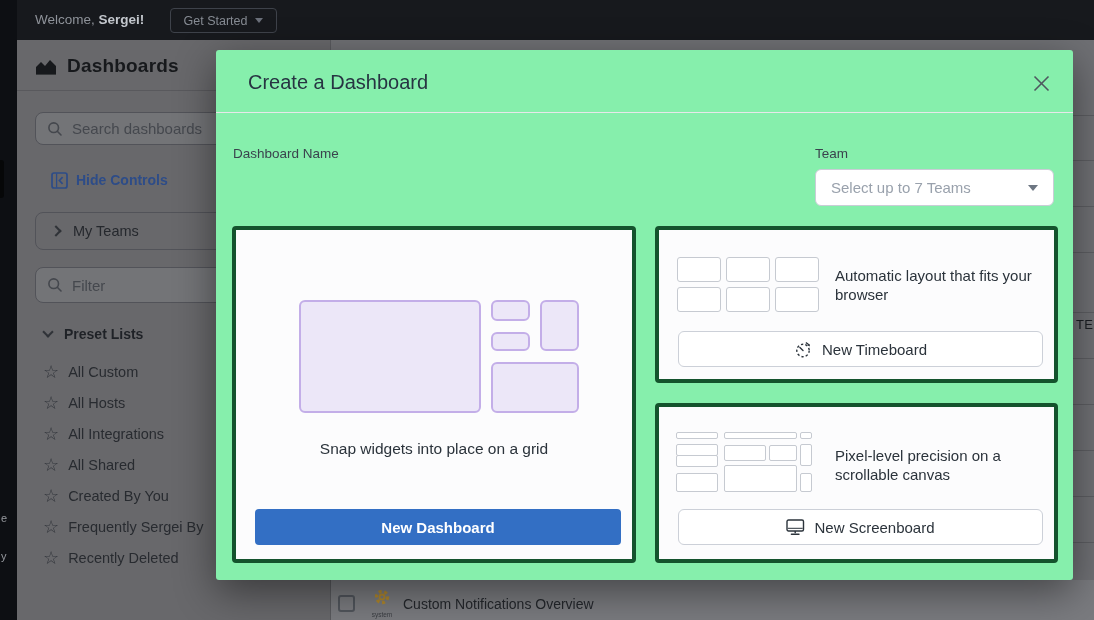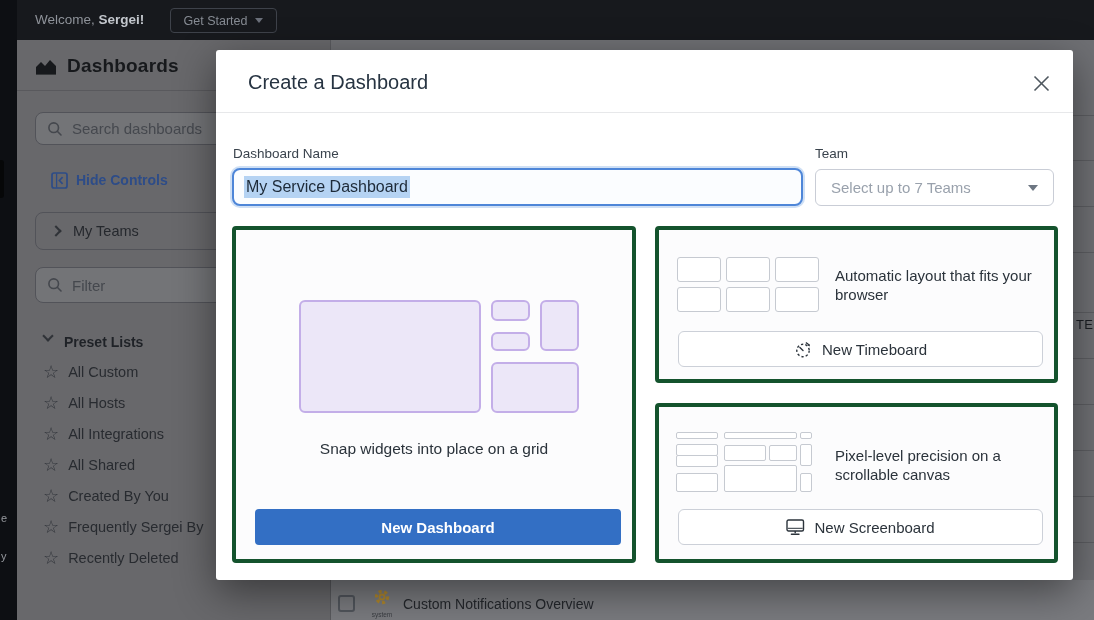--- a/index.html
+++ b/index.html
@@ -45,37 +45,37 @@
   .hide-controls span { color:#2d4c88; font-weight:700; font-size:14px; }
   .myteams {
     position:absolute; left:18px; top:172px; width:280px; height:38px;
     border:1px solid #525359; border-radius:8px; display:flex; align-items:center; gap:13px; padding-left:16px; cursor:pointer;
   }
   .myteams span.lbl { font-size:14.5px; color:#25282d; font-weight:500; }
   .chev { width:8px; height:8px; border-right:2px solid #303338; border-bottom:2px solid #303338; display:inline-block; }
   .chev.right { transform:rotate(-45deg); }
   .chev.down  { transform:rotate(45deg); margin-top:-4px; }
   .preset-hdr { position:absolute; left:27px; top:286px; display:flex; align-items:center; gap:12px; cursor:pointer; }
-  .preset-hdr span { font-size:14px; font-weight:700; color:#1f2227;margin-top:8px; }
+  .preset-hdr span { font-size:14px; font-weight:700; color:#1f2227; }
   .preset-item { position:absolute; left:26px; height:31px; display:flex; align-items:center; gap:9px; cursor:pointer; }
   .preset-item .star { font-size:18px; color:#33363c; line-height:16px; }
   .preset-item .lbl { font-size:14.5px; color:#282b30; white-space:nowrap; }
   
   .row-line { position:absolute; left:1073px; width:21px; height:1px; background:#5d5e62; }
   .te-label { position:absolute; left:1076px; top:317px; font-size:13px; font-weight:400; color:#1b1e23; letter-spacing:0.4px; }
   
   .bottom-band { position:absolute; left:330px; top:580px; width:764px; height:40px; background:#7a7b7f; border-left:1px solid #595a5e; }
   .checkbox { position:absolute; left:7px; top:15px; width:17px; height:17px; border:2px solid #51555c; border-radius:3px; cursor:pointer; }
   .gearwrap { position:absolute; left:40px; top:8px; width:22px; text-align:center; }
   .gearwrap .tag { display:block; font-size:6.5px; color:#3a3d42; margin-top:0px; }
   .row-title { position:absolute; left:72px; top:16px; font-size:14px; color:#24272c; }
   
   .modal {
     position:absolute; left:216px; top:50px; width:857px; height:530px;
-    background:#ffffff; border-radius:3px; box-shadow:0 12px 40px rgba(0,0,0,0.45); z-index:20;
+    background:#86efac; border-radius:3px; box-shadow:0 12px 40px rgba(0,0,0,0.45); z-index:20;
   }
   .modal-title { position:absolute; left:32px; top:21px; font-size:20px; font-weight:500; color:#273442; }
   .modal-close { position:absolute; right:22px; top:24px; cursor:pointer; }
   .modal-divider { position:absolute; left:0; top:62px; width:857px; height:1px; background:#e7e8ea; }
   .field-label { position:absolute; top:96px; font-size:13.5px; color:#3a434d;text-align:center; }
   .name-input {
     position:absolute; left:16px; top:118px; width:571px; height:38px;
     border:2px solid #4e86d8; border-radius:8px; background:#fbfdff;
     box-shadow:0 0 0 2px #cfe0f5; display:flex; align-items:center; padding-left:10px;
     font-size:16px; color:#1d2a38; cursor:text;
@@ -234,23 +234,20 @@
     <div class="modal-title">Create a Dashboard</div>
     <svg class="modal-close" width="19" height="19" viewBox="0 0 19 19">
       <line x1="2.5" y1="2.5" x2="16.5" y2="16.5" stroke="#4e575f" stroke-width="1.6"></line>
       <line x1="16.5" y1="2.5" x2="2.5" y2="16.5" stroke="#4e575f" stroke-width="1.6"></line>
     </svg>
     <div class="modal-divider"></div>
 
     <div class="field-label" style="left:17px;">Dashboard Name</div>
     <div class="field-label" style="left:599px;">Team</div>
 
-    <div class="name-input">
-      <span class="sel">My Service Dashboard</span>
-    </div>
 
     <div class="team-select">
       <span class="ph">Select up to 7 Teams</span>
       <span class="caret-dn"></span>
     </div>
 
     <div class="card card-grid">
       <div>
         <div class="pbox" style="left:63px;  top:70px;  width:182px; height:113px;"></div>
         <div class="pbox" style="left:255px; top:70px;  width:39px;  height:21px;"></div>

